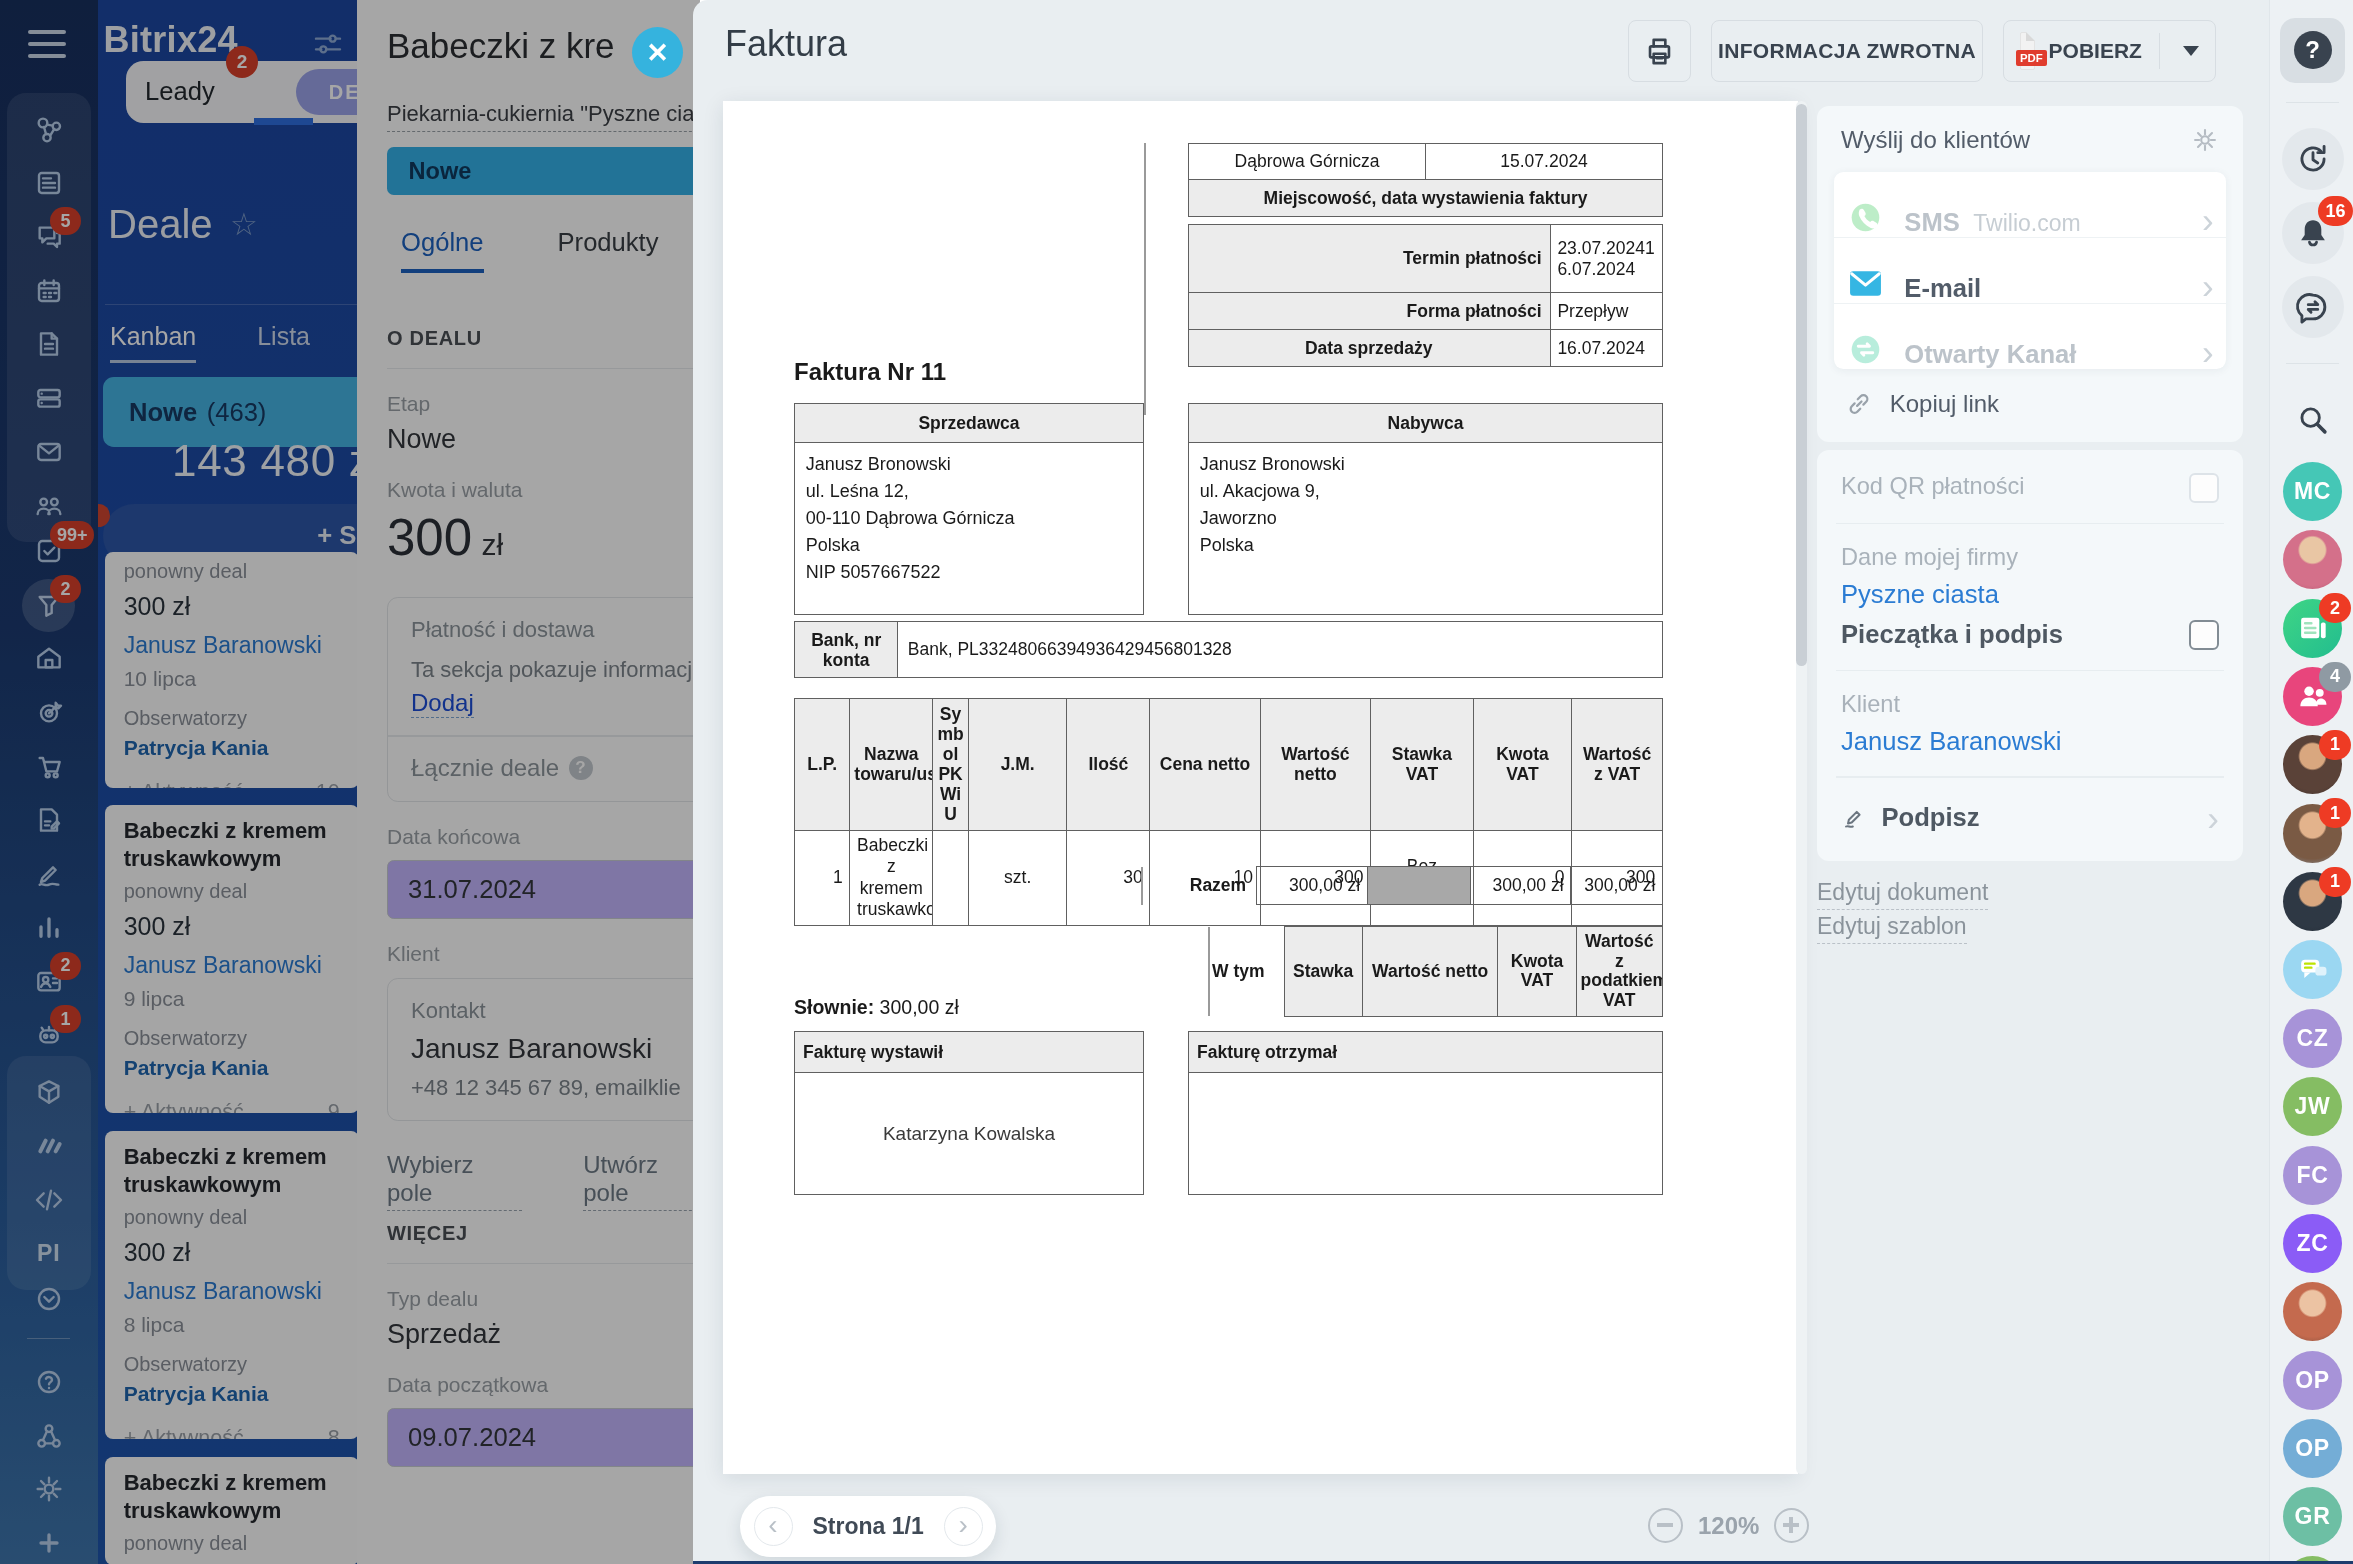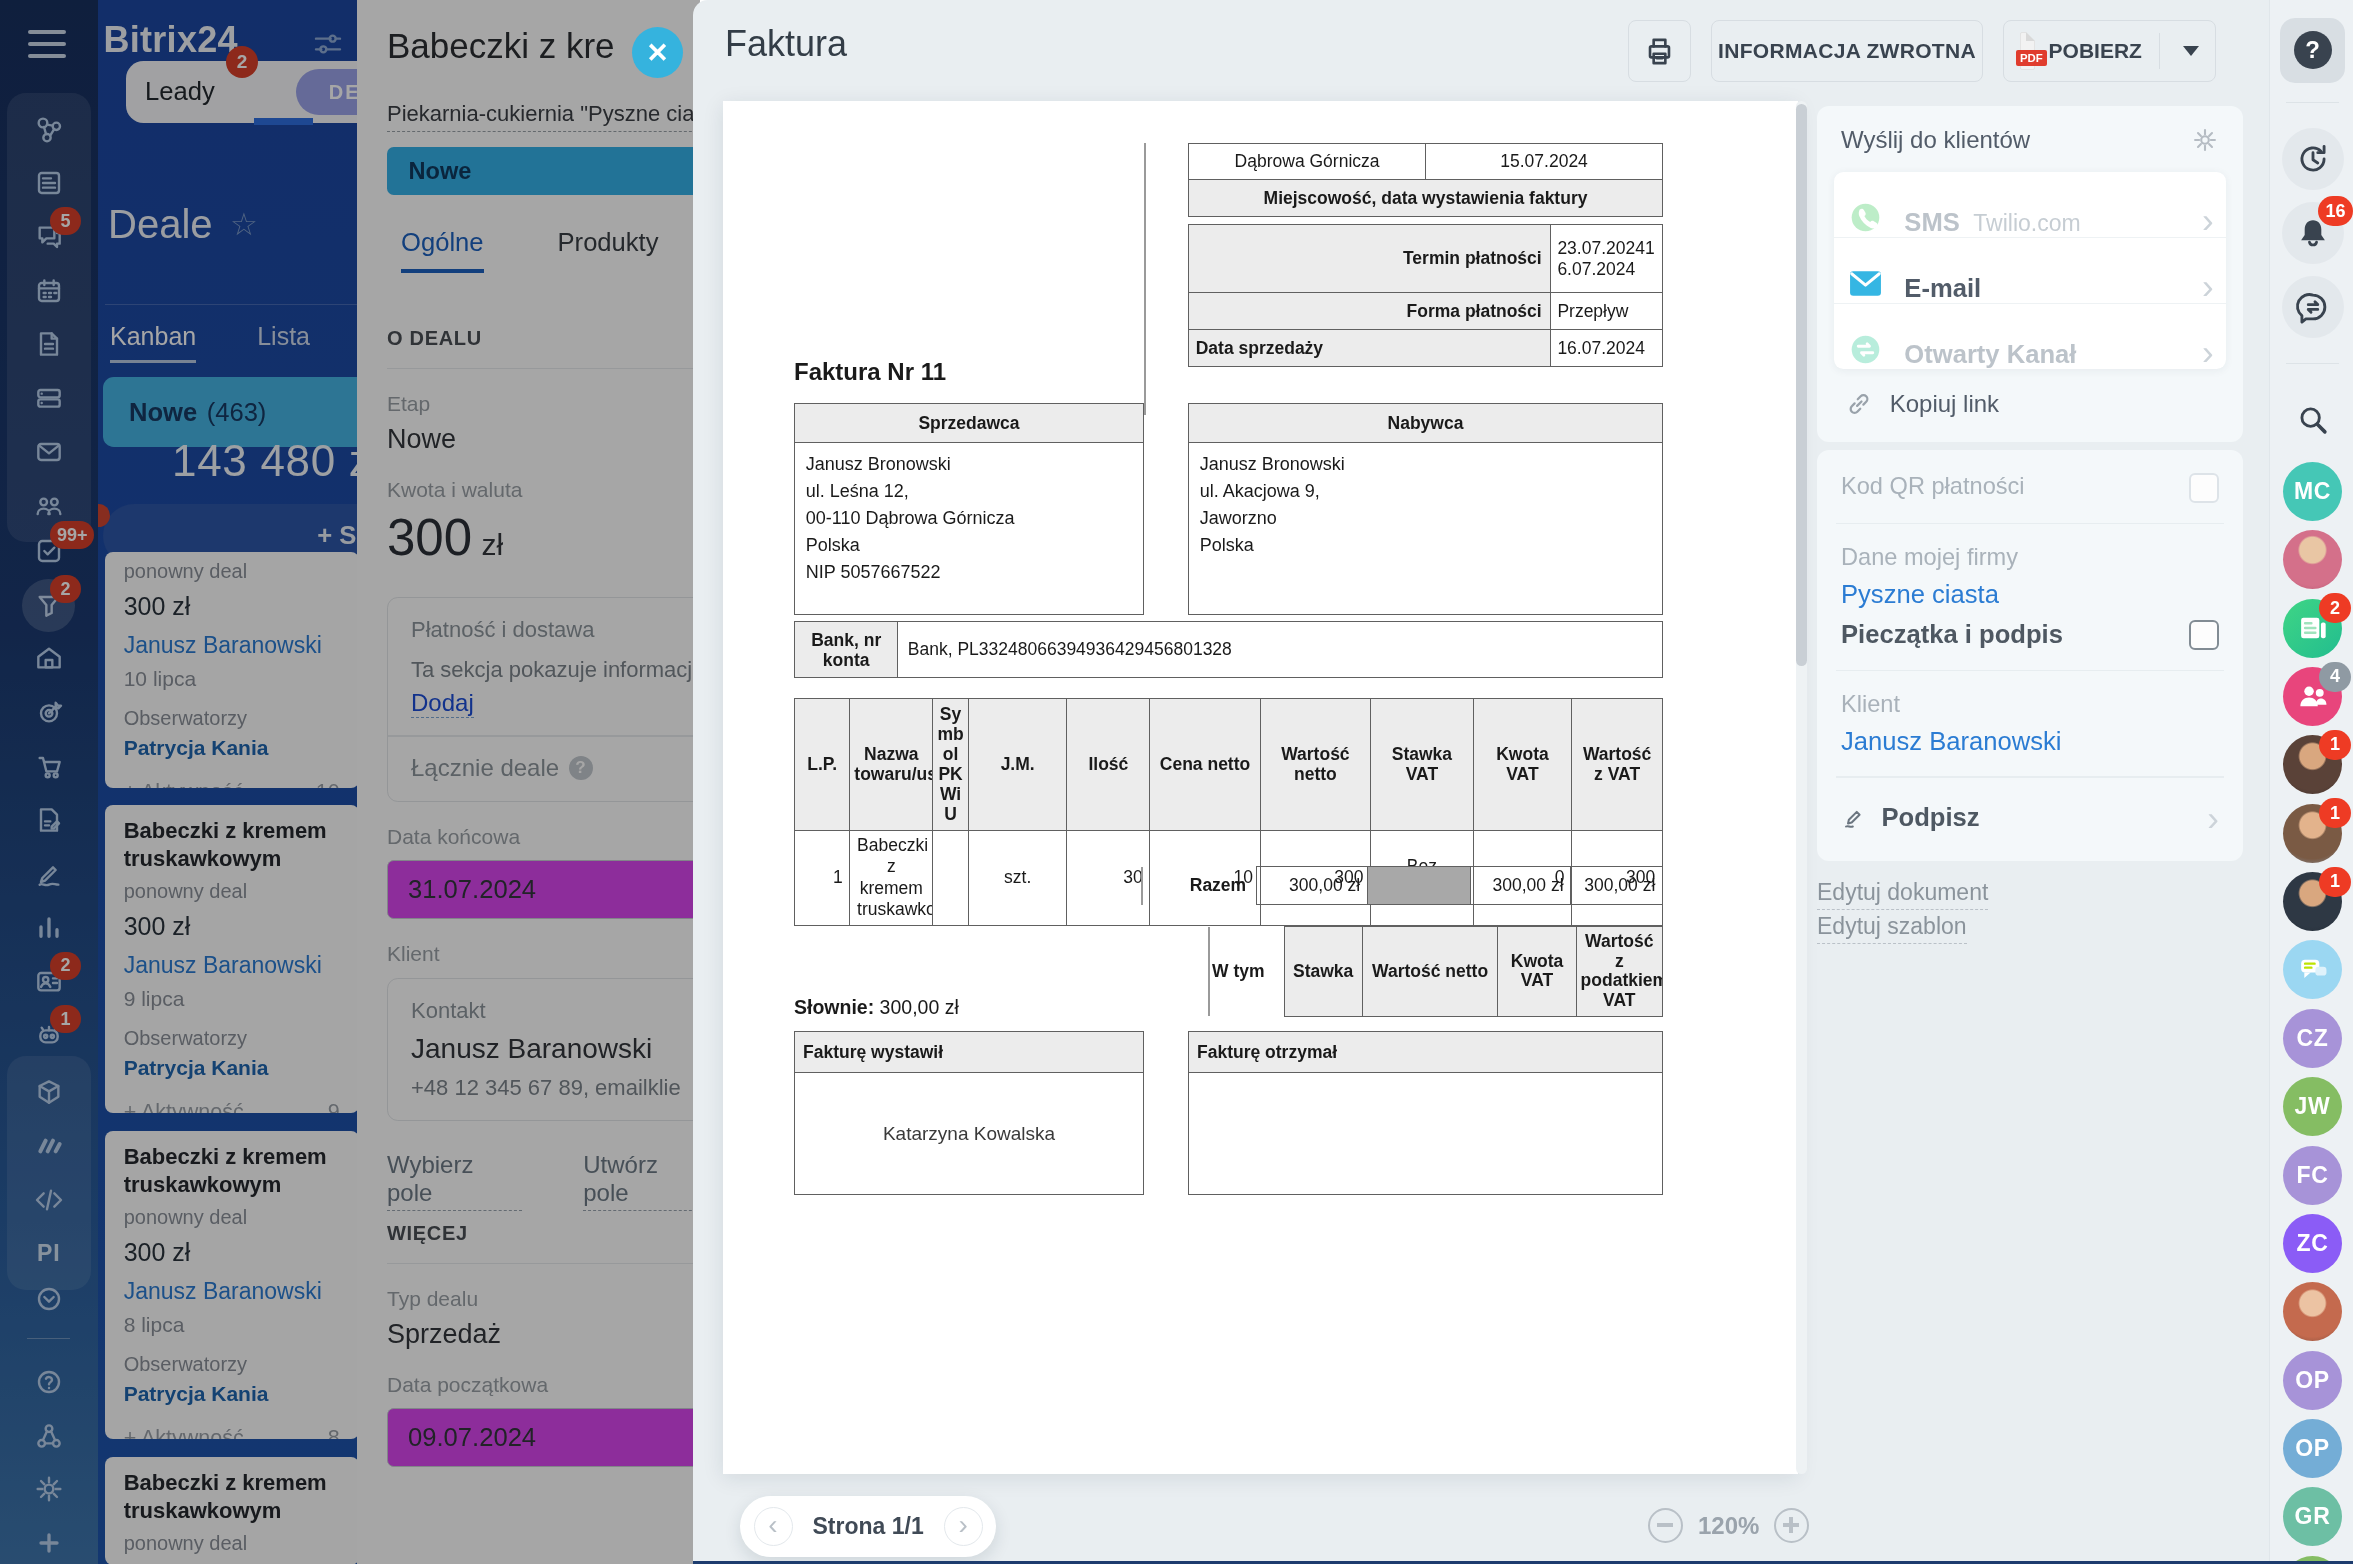--- a/index.html
+++ b/index.html
@@ -70,21 +70,21 @@
   .dp-amount span{font-size:30px;color:#33373c;margin-left:9.4px}
   .dp-card{border:1.3px solid #e4e7ea;border-radius:10.8px;padding:19px 23px;box-sizing:border-box;width:337px}
   .dp-card .c1{font-size:22px;color:#8d959c}
   .dp-card .c2{font-size:22px;color:#7d858c;margin-top:13.5px;white-space:nowrap;overflow:hidden}
   .dp-link{display:inline-block;font-size:24px;color:#1d4ed8;border-bottom:1.3px dashed #7fa9d8;margin-top:6px}
   .dp-hr{height:1.3px;background:#e8ebee;margin:17.5px -23px 0 -23px}
   .dp-total{display:flex;align-items:center;gap:9.4px;font-size:24px;color:#8d959c;margin-top:17.5px}
   .qmark{width:24px;height:24px;border-radius:50%;background:#c3c9cf;color:#fff;font-size:17px;font-weight:bold;
      display:inline-flex;align-items:center;justify-content:center}
   .dp-input{border:1.3px solid #c8cdd3;border-radius:6.7px;height:59px;width:337px;box-sizing:border-box;
-     display:flex;align-items:center;padding-left:20px;font-size:25.6px;color:#33373c;margin-top:10.8px;background:#d946ef}
+     display:flex;align-items:center;padding-left:20px;font-size:25.6px;color:#33373c;margin-top:10.8px;background:#c4b5fd}
   .dp-links{display:flex;gap:61px;margin-top:30px}
   .dp-dashlink{font-size:24px;color:#6d7a86;border-bottom:1.3px dashed #9aa5b0;padding-bottom:2.7px}
   #dp-close{position:absolute;left:632px;top:27px;width:51px;height:51px;border-radius:50%;background:#35b3de;z-index:60;
      display:flex;align-items:center;justify-content:center;color:#fff;font-size:27px;font-weight:bold}
   
   #dim{position:absolute;left:0;top:0;width:700px;height:1565px;background:rgba(0,0,0,.35);z-index:50}
   
   #modal{position:absolute;left:693px;top:0;width:1575px;height:1565px;background:#e9eef1;z-index:55;border-top-left-radius:15px}
   #m-title{position:absolute;left:32px;top:23px;font-size:36px;color:#333d47;font-stretch:condensed}
   .m-btn{position:absolute;top:20px;height:62px;border:1.3px solid #d7dde2;border-radius:8px;background:transparent;
@@ -601,21 +601,21 @@
         <tbody>
           <tr>
             <td class="hd" style="width:73%;text-align:right;padding-right:8px;height:59px">Termin płatności</td>
             <td style="word-break:break-all">23.07.202416.07.2024</td>
           </tr>
           <tr>
             <td class="hd" style="width:73%;text-align:right;padding-right:8px;height:28px">Forma płatności</td>
             <td style="word-break:break-all">Przepływ</td>
           </tr>
           <tr>
-            <td class="hd" style="width:73%;text-align:left;padding-right:8px;height:28px">Data sprzedaży</td>
+            <td class="hd" style="width:73%;text-align:center;padding-right:8px;height:28px">Data sprzedaży</td>
             <td style="word-break:break-all">16.07.2024</td>
           </tr>
         </tbody>
       </table>
     <div class="tick" style="left:421px;top:123px;height:191px"></div>
     <div id="inv-title">Faktura Nr 11</div>
     <table class="inv" id="inv-seller" style="left:71px;top:302px;width:350px">
         <tbody>
           <tr>
             <td class="hd" style="height:30px">Sprzedawca</td>

